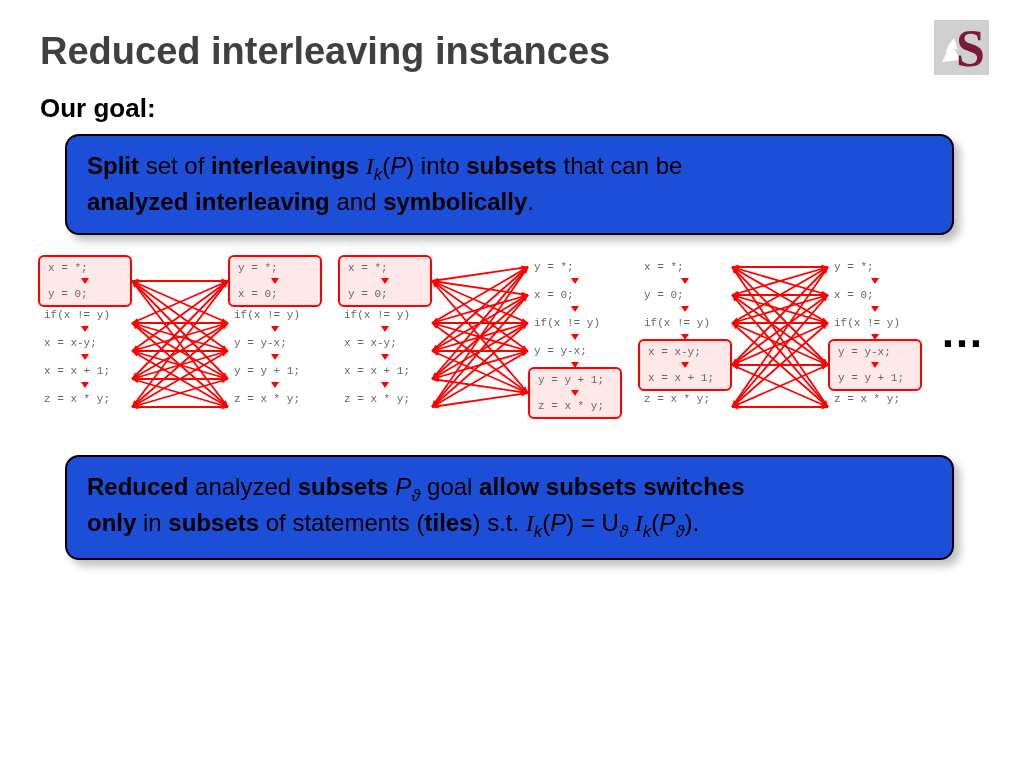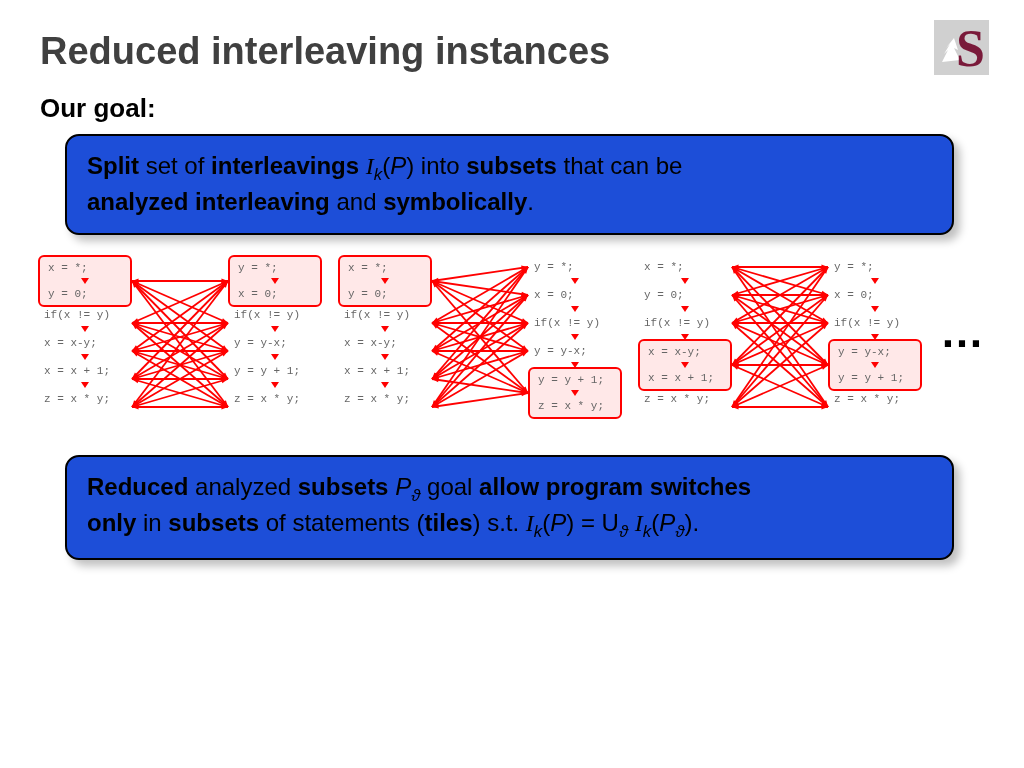--- a/index.html
+++ b/index.html
@@ -467,16 +467,16 @@
           <line x1="92" y1="150" x2="188" y2="150"></line>
           <polygon points="188,150 181.42439101006835,152.40028465218816 181.42439101006835,147.59971534781184"></polygon>
           <polygon points="92,150 98.57560898993165,147.59971534781184 98.57560898993165,152.40028465218816"></polygon>
         </svg>
       </div>
     <div class="dots">…</div>
   </div>
 
 
   <div class="box">
-    <b>Reduced</b><span> analyzed </span><b>subsets</b><span> </span><span class="italic">P</span><span class="sub">ϑ</span><span> goal </span><b>allow program switches</b><br>
+    <b>Reduced</b><span> analyzed </span><b>subsets</b><span> </span><span class="italic">P</span><span class="sub">ϑ</span><span> goal </span><b>allow subsets switches</b><br>
     <b>only</b><span> in </span><b>subsets</b><span> of statements (</span><b>tiles</b><span>) s.t. </span><span class="mathcal">I</span><span class="sub">k</span><span>(</span><span class="italic">P</span><span>) = U</span><span class="sub">ϑ</span><span> </span><span class="mathcal">I</span><span class="sub">k</span><span>(</span><span class="italic">P</span><span class="sub">ϑ</span><span>).</span>
   </div>
 </div>
 
 </body></html>

